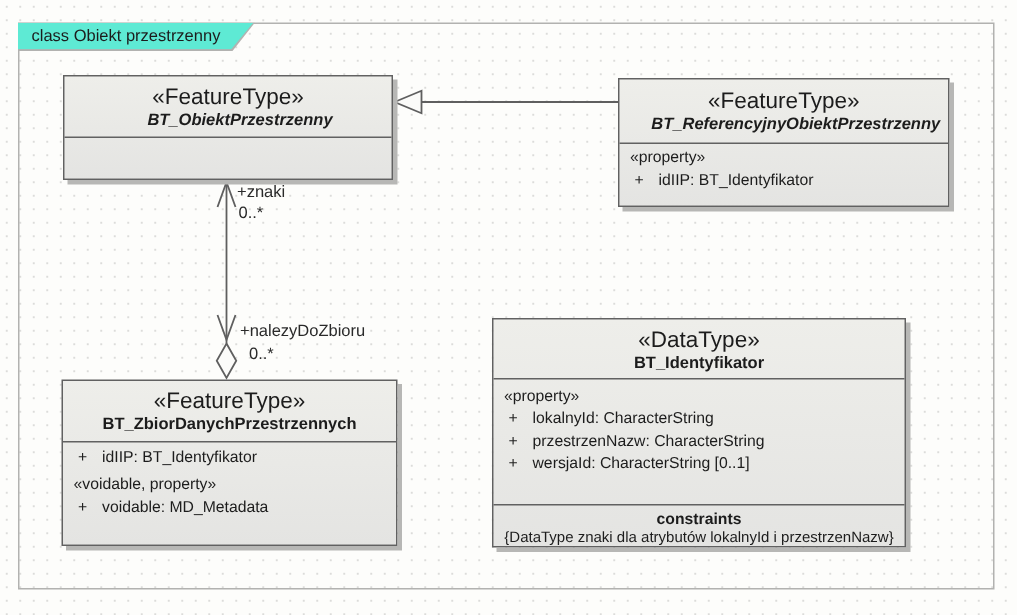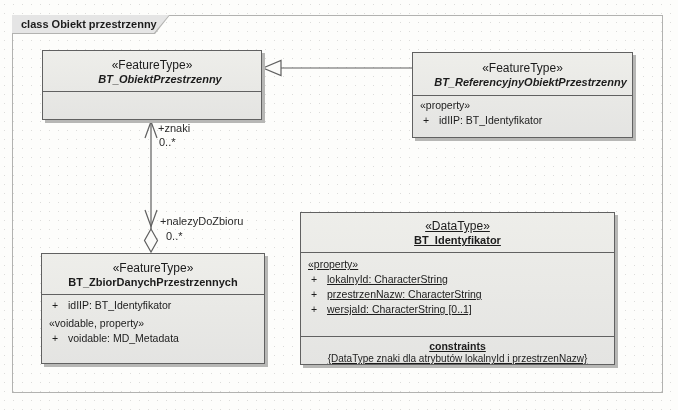--- a/index.html
+++ b/index.html
@@ -22,40 +22,40 @@
   }
   .frame-tab-outer {
     position: absolute; left: 12px; top: 15px;
     width: 158px; height: 19px;
     background: #b2b2b0;
     clip-path: polygon(0 0, 100% 0, calc(100% - 15px) 100%, 0 100%);
   }
   .frame-tab-inner {
     position: absolute; left: 0; top: 0;
     width: 157px; height: 18px;
-    background: #e5e5e5;
+    background: #5eead4;
     clip-path: polygon(0 0, 100% 0, calc(100% - 15px) 100%, 0 100%);
-    font-size: 11px; font-weight: bold;
+    font-size: 11px; font-weight: normal;
     line-height: 18px; padding-left: 9px;
     white-space: nowrap;
   }
 
   
   .uml-class {
     position: absolute;
     background: linear-gradient(180deg, #eeeeea 0%, #e4e4e2 100%);
     border: 1px solid #616161;
     box-shadow: 3px 3px 0 #b7b7b5;
   }
   .name-comp {
     display: flex; flex-direction: column;
     align-items: center; justify-content: center;
     gap: 1px;
   }
-  .stereotype { font-size: 12px; }
+  .stereotype { font-size: 15px; }
   .class-name { font-size: 11px; font-weight: bold; }
   .abstract .class-name { font-style: italic; margin-left: 16px; }
   .comp { border-top: 1px solid #616161; }
   .attr-header { font-size: 10.5px; padding: 3px 0 1px 7px; white-space: nowrap; }
   .attr-row { position: relative; font-size: 10.5px; padding: 2px 0 1px 26px; white-space: nowrap; }
   .attr-vis { position: absolute; left: 10px; top: 2px; }
   .constraints-title { font-size: 10.5px; font-weight: bold; text-align: center; padding-top: 3px; }
   .constraints-text { font-size: 10px; text-align: center; white-space: nowrap; padding-top: 1px; }
 
   
@@ -124,21 +124,21 @@
       <span>idIIP: BT_Identyfikator</span>
     </div>
     <div class="attr-header" style="padding-top:5px;">«voidable, property»</div>
     <div class="attr-row">
       <span class="attr-vis">+</span>
       <span>voidable: MD_Metadata</span>
     </div>
   </div>
 </div>
 
-<div class="uml-class" style="left:300px; top:212px; width:315px; height:153px;text-decoration:underline;">
+<div class="uml-class" style="left:328px; top:212px; width:276px; height:153px;">
   <div class="name-comp" style="height:39px;">
     <div class="stereotype">«DataType»</div>
     <div class="class-name">BT_Identyfikator</div>
   </div>
   <div class="comp" style="height:84px;">
     <div class="attr-header" style="padding-top:5px;">«property»</div>
     <div class="attr-row">
       <span class="attr-vis">+</span>
       <span>lokalnyId: CharacterString</span>
     </div>

